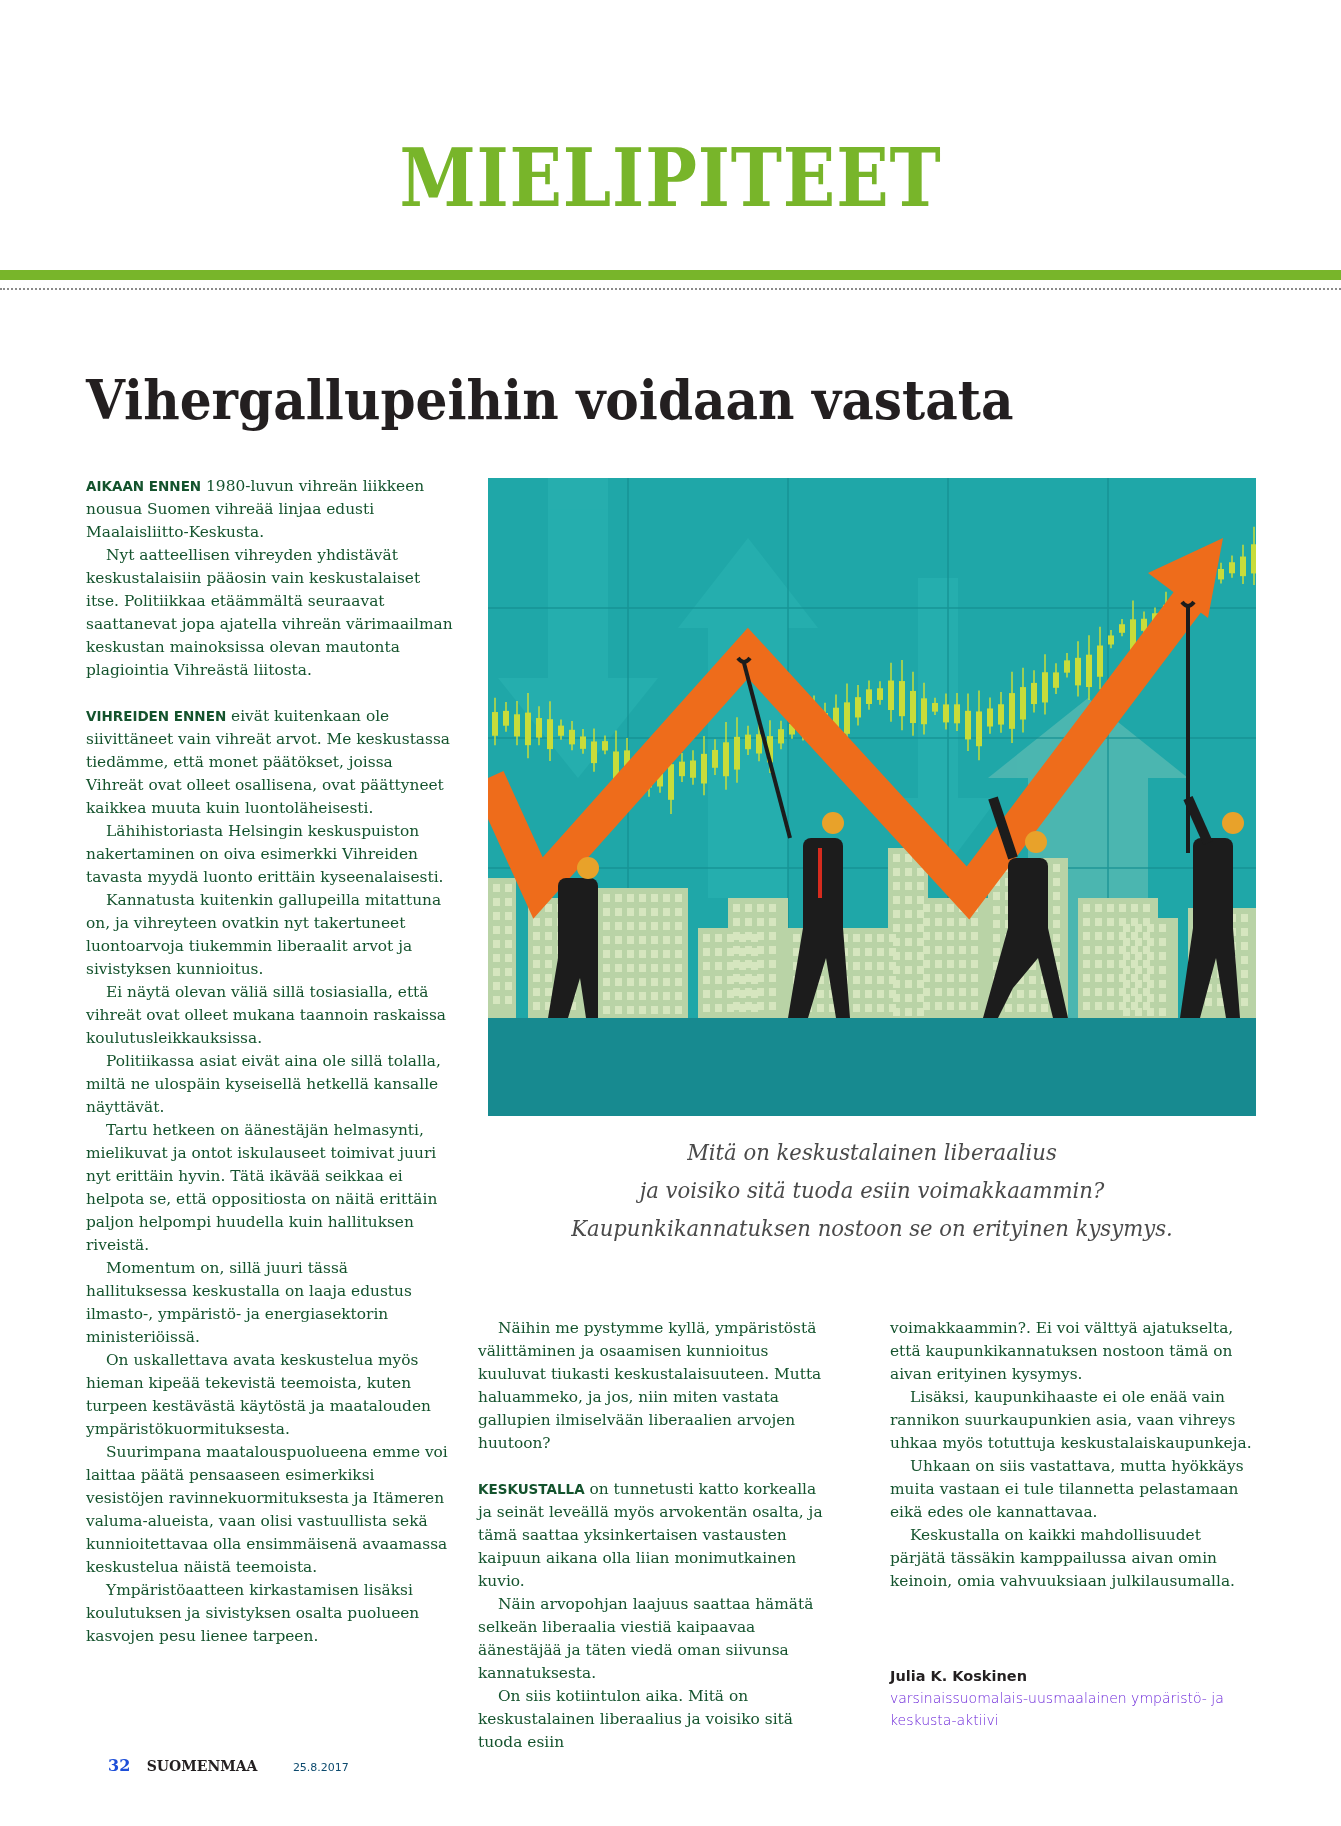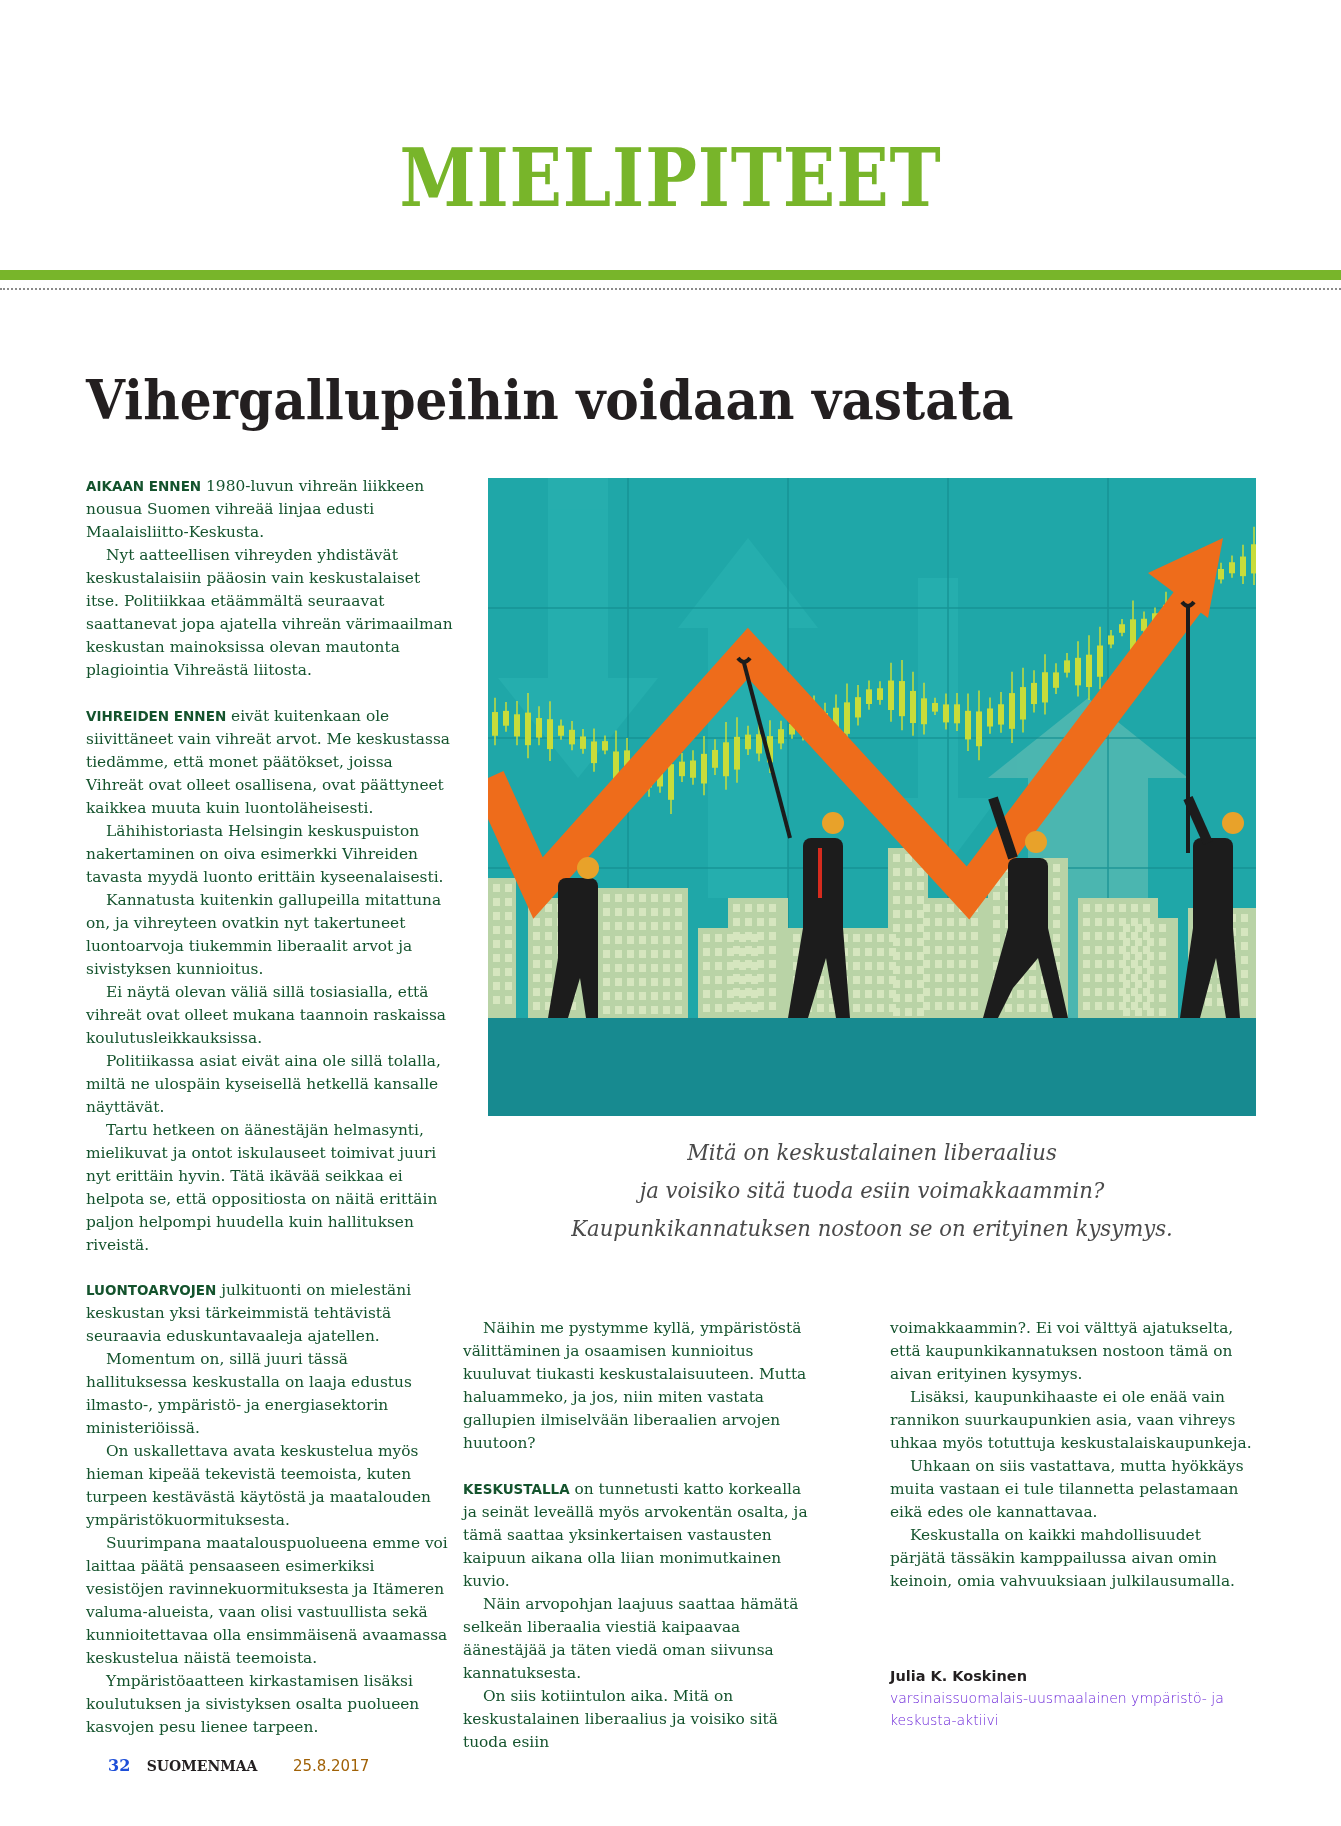--- a/index.html
+++ b/index.html
@@ -11,54 +11,53 @@
   .green-rule { position:absolute; left:0; top:270px; width:1341px; height:10px; background:#78b52a; }
   .dotted-rule { position:absolute; left:0; top:288px; width:1341px; height:0; border-top:2px dotted #8a8a8a; }
   .headline { position:absolute; left:86px; top:367px; margin:0; font-family:"DejaVu Serif", serif;
     font-weight:bold; font-size:54px; line-height:66px; color:#231f20; transform:scaleX(0.93); transform-origin:left; white-space:nowrap; }
   .col { position:absolute; font-size:15.4px; line-height:23px; color:#14532d; }
   .col p { margin:0; text-indent:20px; }
   .col p.lead { text-indent:0; }
   .col p.gap { margin-top:22.6px; }
   .lead-caps { font-family:"DejaVu Sans", sans-serif; font-weight:bold; font-size:13.5px; letter-spacing:0; }
   .col-left { left:86px; top:475px; width:368px; }
-  .col-mid { left:463px; top:1317px; width:356px; }
+  .col-mid { left:478px; top:1317px; width:356px; }
   .col-right { left:890px; top:1317px; width:368px; }
   .illustration { position:absolute; left:488px; top:478px; width:768px; height:638px; overflow:hidden; background:#1fa7a8; }
   .illustration svg { display:block; }
   .pullquote { position:absolute; left:488px; top:1133px; width:768px; text-align:center;
     font-family:"DejaVu Serif", serif; font-style:italic; font-size:23px; line-height:38px; color:#4a4a4a; margin:0; transform:scaleX(0.92); transform-origin:center; }
   .pullquote span { display:block; }
   .byline { position:absolute; left:890px; top:1640px; width:370px; }
   .byline .name { font-family:"DejaVu Sans", sans-serif; font-weight:bold; font-size:14.5px; line-height:22px; color:#231f20;margin-top:25px; }
   .byline .role { font-family:"DejaVu Sans", sans-serif; font-weight:300; font-size:14px; line-height:22px; color:#6d28d9; }
   .footer { position:absolute; left:108px; top:1756px; font-size:14px; line-height:20px; white-space:nowrap; }
   .footer .pg { font-family:"DejaVu Serif", serif; font-weight:bold; font-size:16px; color:#1d4ed8; margin-right:12px; }
   .footer .mag { font-family:"DejaVu Serif", serif; font-weight:bold; font-size:14px; color:#231f20; margin-right:31px; }
-  .footer .date { font-family:"DejaVu Sans", sans-serif; font-size:15px; color:#a16207; }
+  .footer .date { font-family:"DejaVu Sans", sans-serif; font-size:11px; color:#0c4a6e; }
 </style>
 </head>
 <body>
 
 <h1 class="section-title">MIELIPITEET</h1>
 <div class="green-rule"></div>
 <div class="dotted-rule"></div>
 
 <h2 class="headline">Vihergallupeihin voidaan vastata</h2>
 
 <div class="col col-left">
   <p class="lead"><span class="lead-caps">AIKAAN ENNEN</span><span> 1980-luvun vihreän liikkeen nousua Suomen vihreää linjaa edusti Maalaisliitto-Keskusta.</span></p>
   <p>Nyt aatteellisen vihreyden yhdistävät keskustalaisiin pääosin vain keskustalaiset itse. Politiikkaa etäämmältä seuraavat saattanevat jopa ajatella vihreän värimaailman keskustan mainoksissa olevan mautonta plagiointia Vihreästä liitosta.</p>
   <p class="lead gap"><span class="lead-caps">VIHREIDEN ENNEN</span><span> eivät kuitenkaan ole siivittäneet vain vihreät arvot. Me keskustassa tiedämme, että monet päätökset, joissa Vihreät ovat olleet osallisena, ovat päättyneet kaikkea muuta kuin luontoläheisesti.</span></p>
   <p>Lähihistoriasta Helsingin keskuspuiston nakertaminen on oiva esimerkki Vihreiden tavasta myydä luonto erittäin kyseenalaisesti.</p>
   <p>Kannatusta kuitenkin gallupeilla mitattuna on, ja vihreyteen ovatkin nyt takertuneet luontoarvoja tiukemmin liberaalit arvot ja sivistyksen kunnioitus.</p>
   <p>Ei näytä olevan väliä sillä tosiasialla, että vihreät ovat olleet mukana taannoin raskaissa koulutusleikkauksissa.</p>
   <p>Politiikassa asiat eivät aina ole sillä tolalla, miltä ne ulospäin kyseisellä hetkellä kansalle näyttävät.</p>
   <p>Tartu hetkeen on äänestäjän helmasynti, mielikuvat ja ontot iskulauseet toimivat juuri nyt erittäin hyvin. Tätä ikävää seikkaa ei helpota se, että oppositiosta on näitä erittäin paljon helpompi huudella kuin hallituksen riveistä.</p>
-  <p class="lead gap"><span class="lead-caps">LUONTOARVOJEN</span><span> julkituonti on mielestäni keskustan yksi tärkeimmistä tehtävistä seuraavia eduskuntavaaleja ajatellen.</span></p>
   <p>Momentum on, sillä juuri tässä hallituksessa keskustalla on laaja edustus ilmasto-, ympäristö- ja energiasektorin ministeriöissä.</p>
   <p>On uskallettava avata keskustelua myös hieman kipeää tekevistä teemoista, kuten turpeen kestävästä käytöstä ja maatalouden ympäristökuormituksesta.</p>
   <p>Suurimpana maatalouspuolueena emme voi laittaa päätä pensaaseen esimerkiksi vesistöjen ravinnekuormituksesta ja Itämeren valuma-alueista, vaan olisi vastuullista sekä kunnioitettavaa olla ensimmäisenä avaamassa keskustelua näistä teemoista.</p>
   <p>Ympäristöaatteen kirkastamisen lisäksi koulutuksen ja sivistyksen osalta puolueen kasvojen pesu lienee tarpeen.</p>
 </div>
 
 <div class="illustration">
   <svg width="768" height="638" viewBox="0 0 768 638">
     <rect x="0" y="0" width="768" height="638" fill="#1fa7a8"></rect>
 

